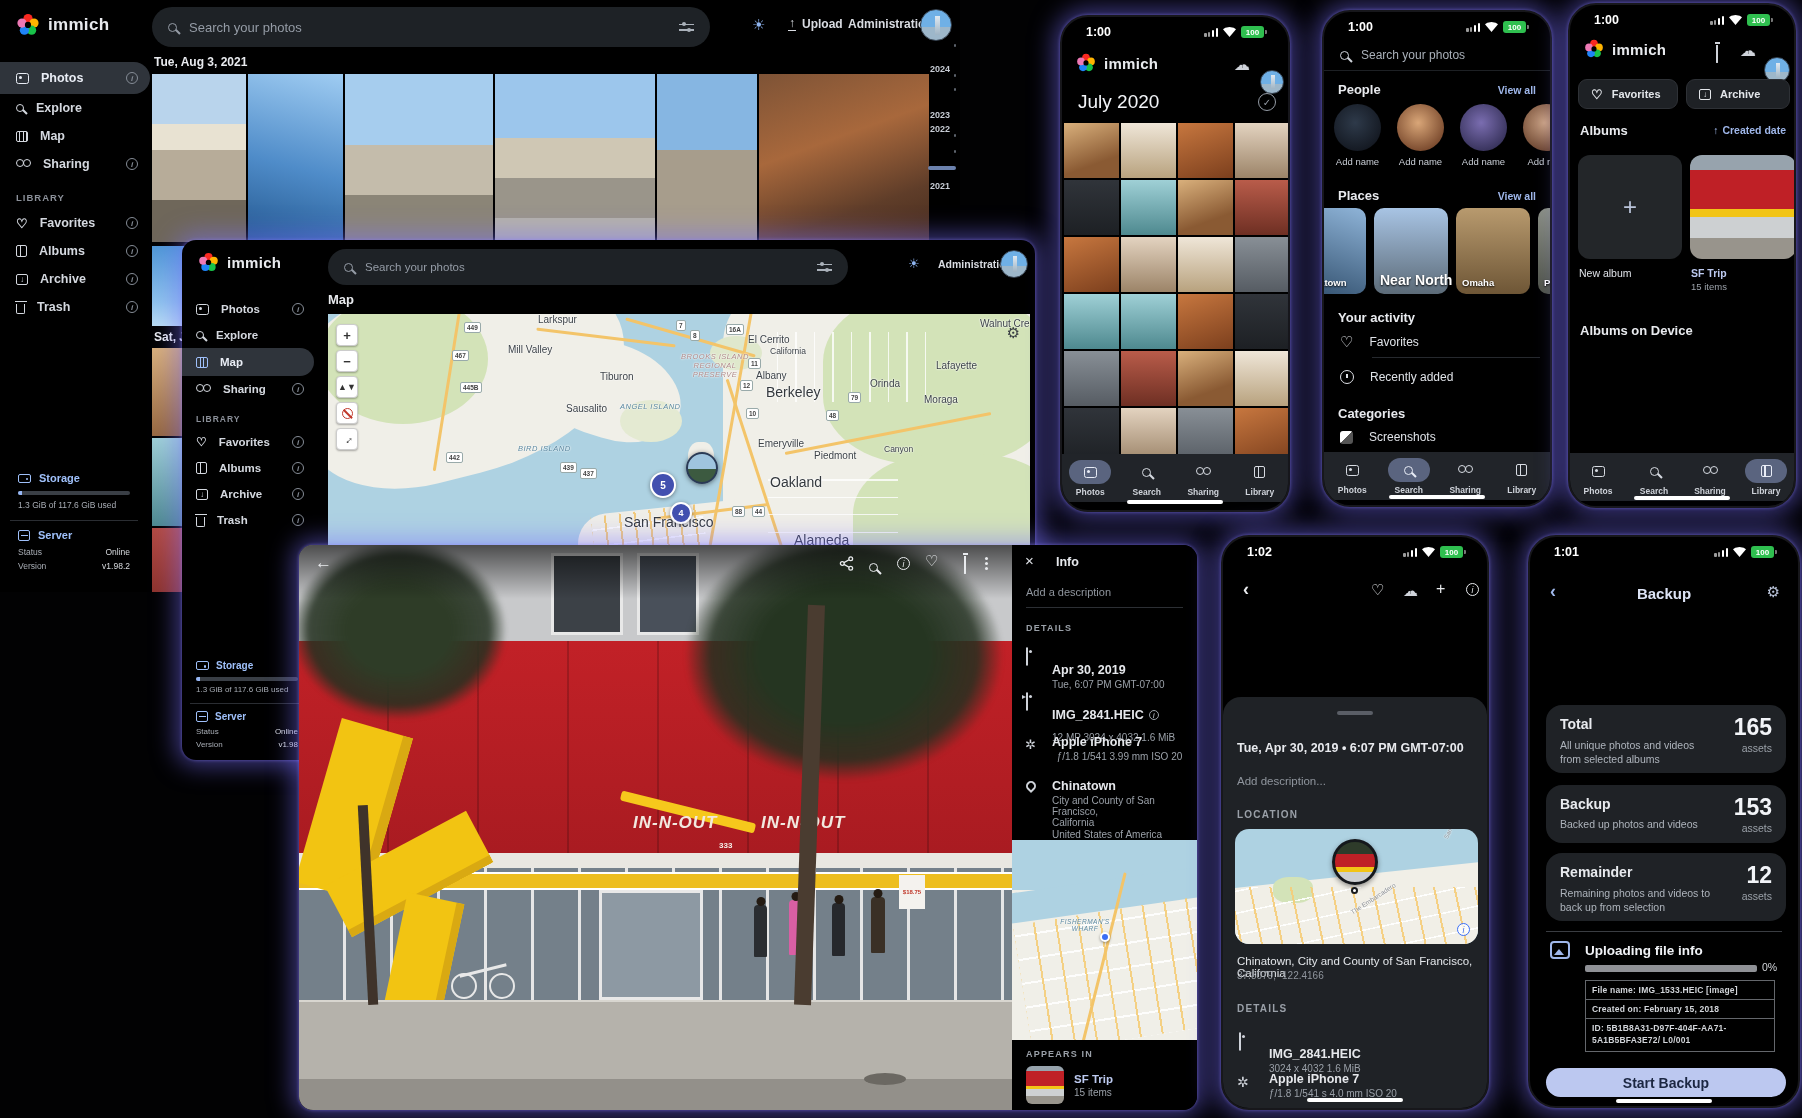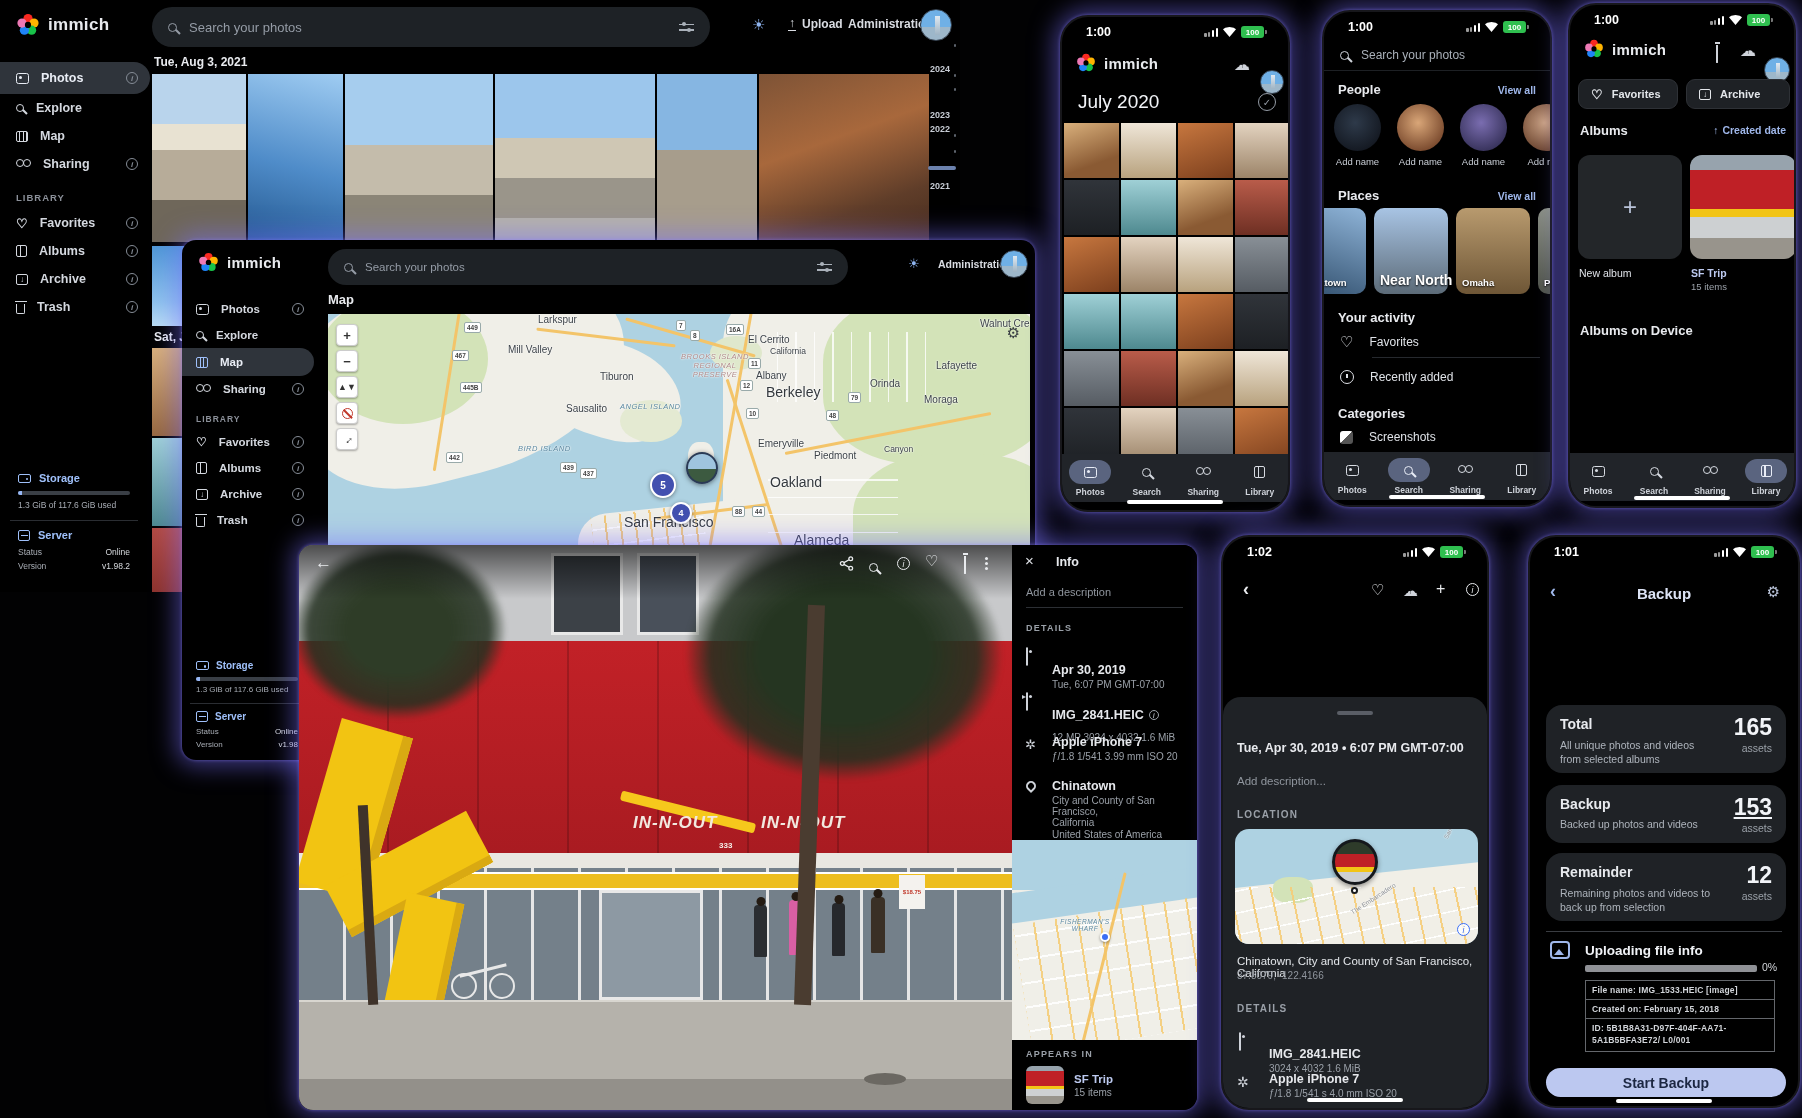--- a/index.html
+++ b/index.html
@@ -512,21 +512,21 @@
               <span>IMG_2841.HEIC</span>
               <span class="icirc" style="width:10px;height:10px;font-size:7px;line-height:9px;color:#9aa0a8;">i</span>
             </div>
             <div class="t2" style="margin-top:10px;">12 MP   3024 x 4032   1.6 MiB</div>
           </div>
     </div>
     <div class="ab" style="left:14px;top:190px;right:10px;">
       <span class="ab" style="left:-1px;top:2px;color:#cfd3da;font-size:13px;">✲</span>
       <div style="margin-left:26px;">
             <div class="t1">Apple iPhone 7</div>
-            <div class="t2" style="margin-top:2px;">ƒ/1.8   1/541   3.99 mm   ISO 20</div>
+            <div class="t2" style="margin-top:2px;text-align:center;">ƒ/1.8   1/541   3.99 mm   ISO 20</div>
           </div>
     </div>
     <div class="ab" style="left:14px;top:234px;right:10px;">
       <span class="ab" style="left:0;top:2px;width:10px;height:10px;border:2px solid #cfd3da;border-radius:50% 50% 50% 0;transform:rotate(-45deg);"></span>
       <div style="margin-left:26px;">
             <div class="t1">Chinatown</div>
         <div class="t2" style="margin-top:2px;">City and County of San Francisco,</div>
         <div class="t2">California</div>
         <div class="t2" style="margin-top:1px;">United States of America</div>
           </div>
@@ -894,21 +894,21 @@
   <div class="ecard" style="left:16px;top:168px;width:240px;height:68px;padding:11px 14px;">
     <div style="font-size:14px;font-weight:800;">Total</div>
     <div style="font-size:10.5px;color:#aeb4bc;margin-top:6px;width:150px;line-height:1.35;">All unique photos and videos from selected albums</div>
     <div class="bignum ab" style="right:14px;top:9px;">165</div>
     <div class="ab" style="right:14px;top:37px;font-size:10.5px;color:#9aa0a8;">assets</div>
   </div>
 
   <div class="ecard" style="left:16px;top:248px;width:240px;height:58px;padding:11px 14px;">
     <div style="font-size:14px;font-weight:800;">Backup</div>
     <div style="font-size:10.5px;color:#aeb4bc;margin-top:6px;">Backed up photos and videos</div>
-    <div class="bignum ab" style="right:14px;top:9px;text-decoration:underline;">153</div>
+    <div class="bignum ab" style="right:14px;top:9px;">153</div>
     <div class="ab" style="right:14px;top:37px;font-size:10.5px;color:#9aa0a8;">assets</div>
   </div>
 
   <div class="ecard" style="left:16px;top:316px;width:240px;height:68px;padding:11px 14px;">
     <div style="font-size:14px;font-weight:800;">Remainder</div>
     <div style="font-size:10.5px;color:#aeb4bc;margin-top:6px;width:160px;line-height:1.35;">Remaining photos and videos to back up from selection</div>
     <div class="bignum ab" style="right:14px;top:9px;">12</div>
     <div class="ab" style="right:14px;top:37px;font-size:10.5px;color:#9aa0a8;">assets</div>
   </div>
 

